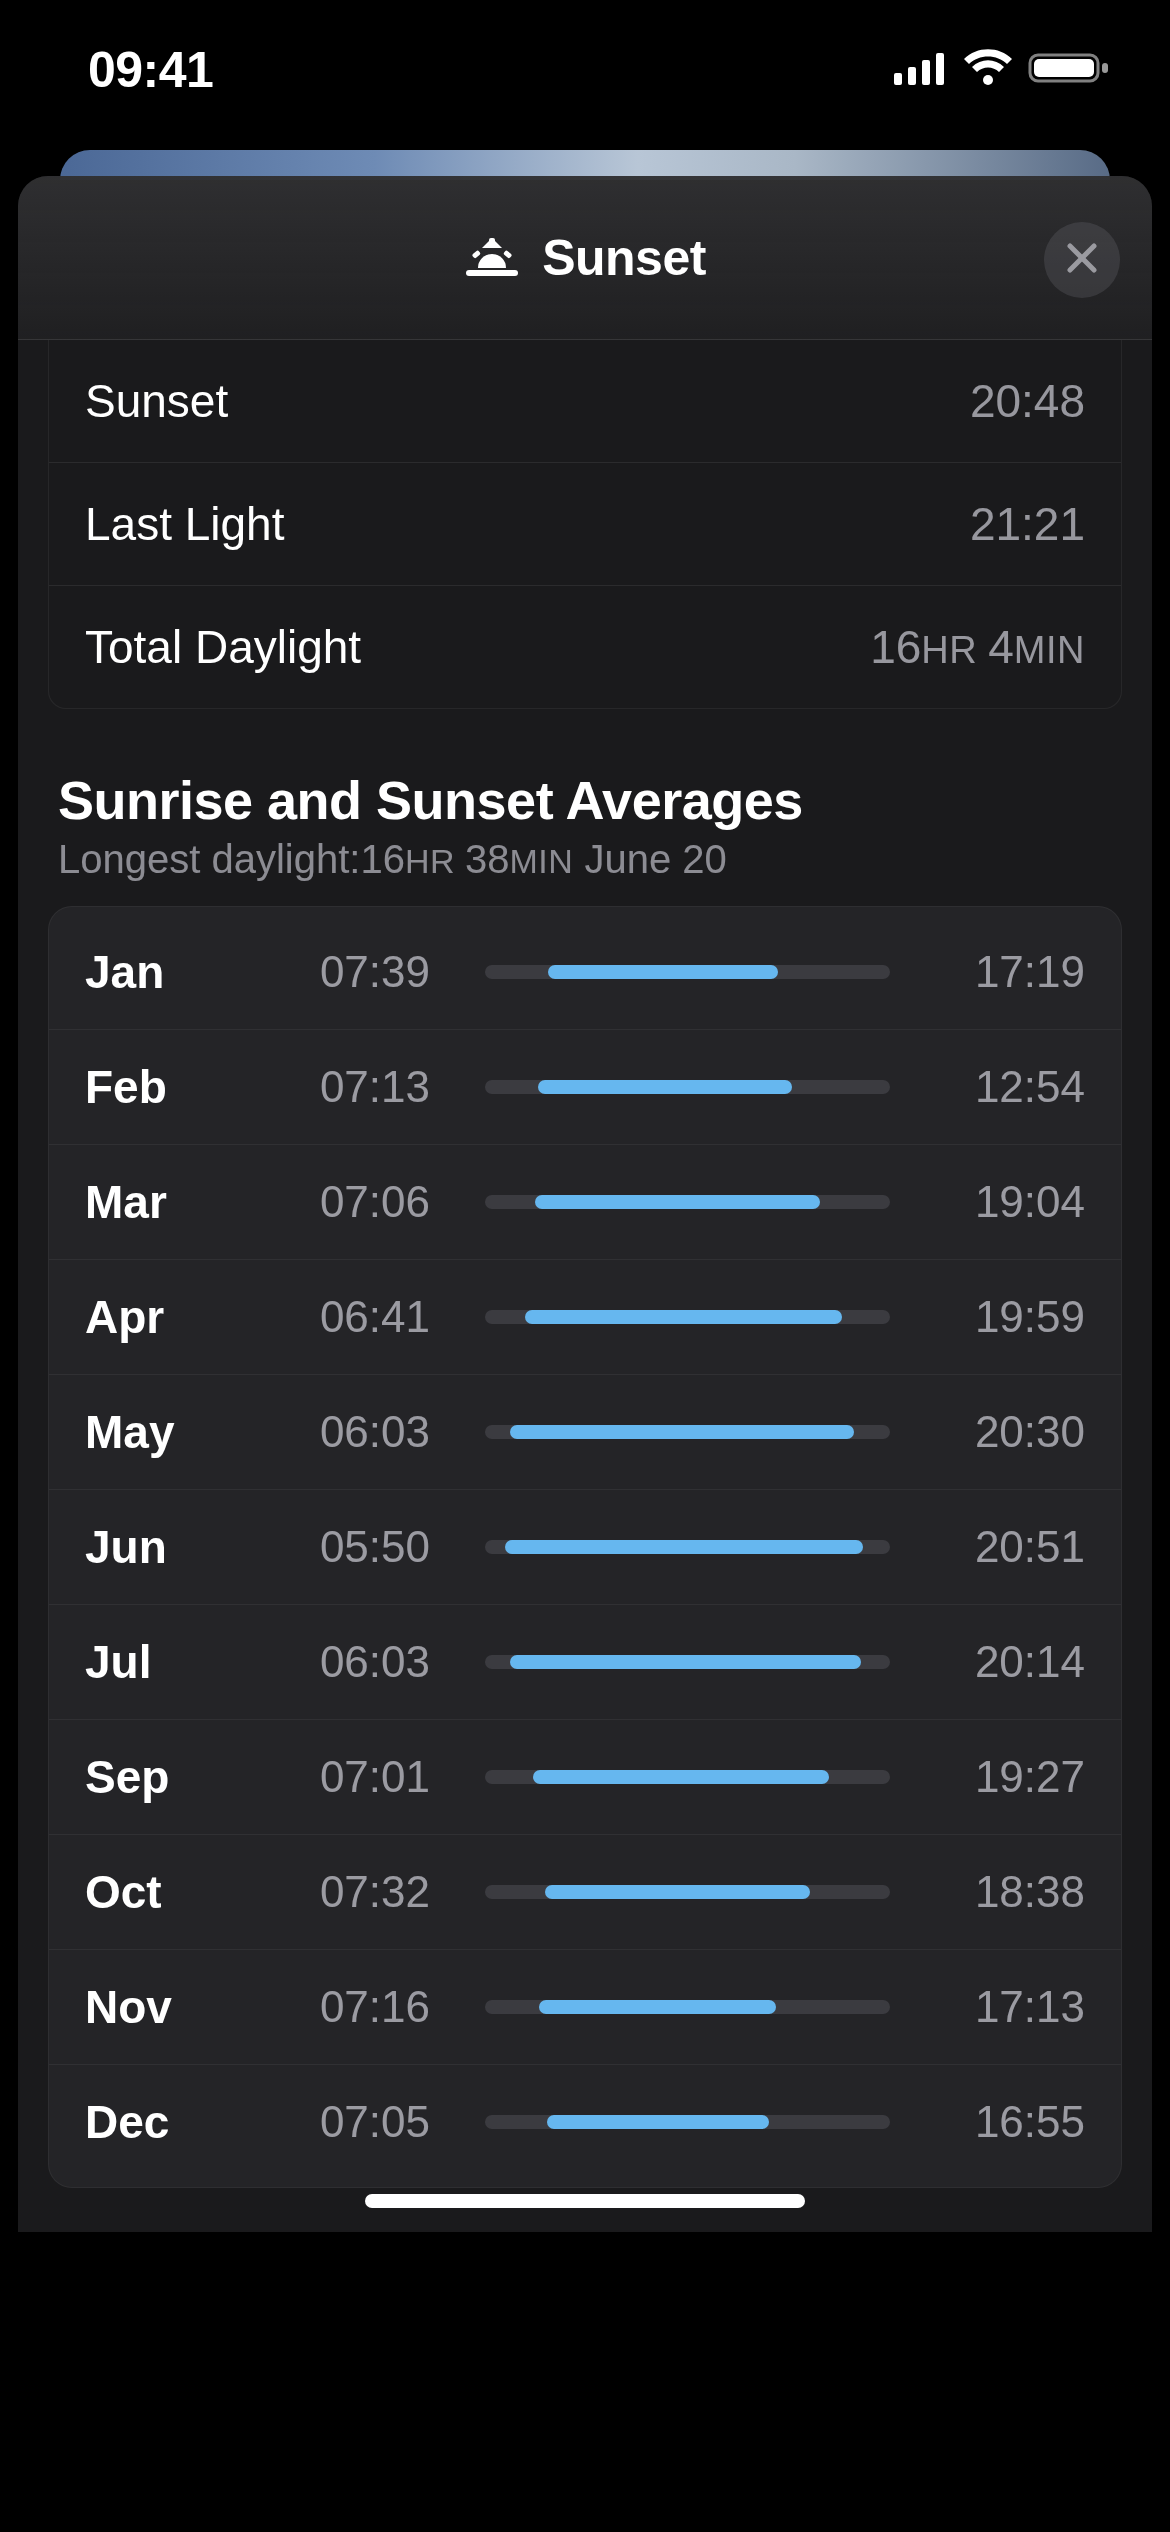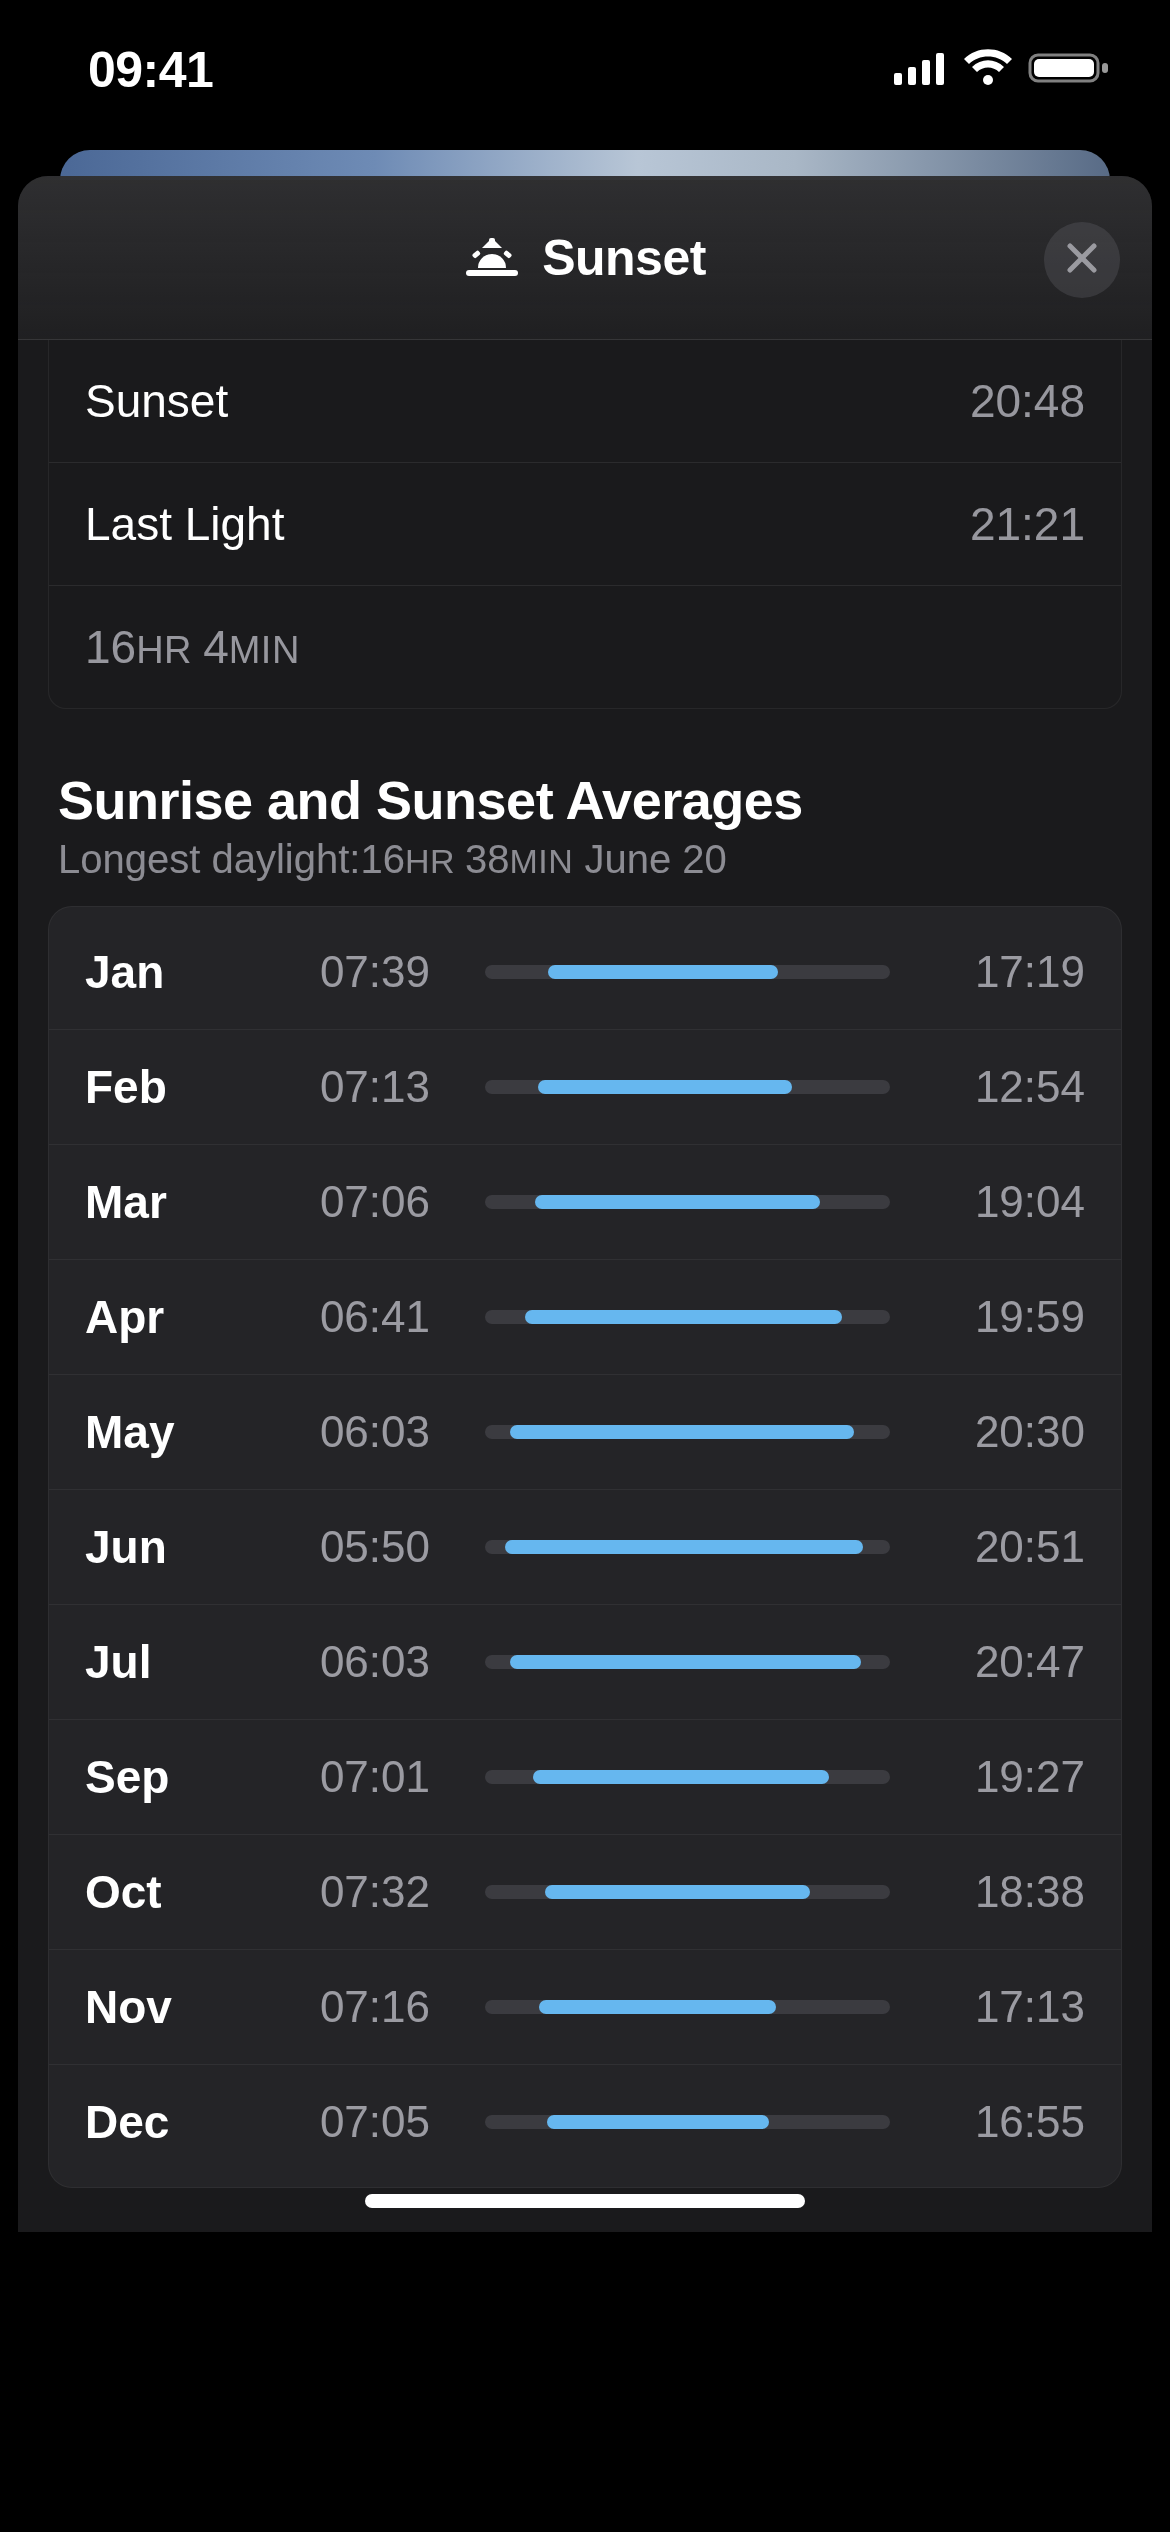--- a/index.html
+++ b/index.html
@@ -121,20 +121,21 @@
     <div class="top-card">
       <div class="row">
         <span class="row-label">Sunset</span>
         <span class="row-value">20:48</span>
       </div>
       <div class="row">
         <span class="row-label">Last Light</span>
         <span class="row-value">21:21</span>
       </div>
       <div class="row">
+        <span class="row-label">Total Daylight</span>
         <span class="row-value">
           <span>16</span><span class="sc">HR </span><span>4</span><span class="sc">MIN</span>
         </span>
       </div>
     </div>
 
     <div class="section">
       <div class="section-title">Sunrise and Sunset Averages</div>
       <div class="section-sub">
         <span>Longest daylight:</span><span>16</span><span class="sc">HR </span><span>38</span><span class="sc">MIN</span> <span>June 20</span>
@@ -203,21 +204,21 @@
           <div class="avg-sunset">20:51</div>
         </div>
         <div class="avg-row">
           <div class="avg-month">Jul</div>
           <div class="avg-sunrise">06:03</div>
           <div class="avg-bar-wrap">
             <div class="avg-track">
               <div class="avg-fill" style="left: 6.17647%; width: 86.6667%;"></div>
             </div>
           </div>
-          <div class="avg-sunset">20:47</div>
+          <div class="avg-sunset">20:14</div>
         </div>
         <div class="avg-row">
           <div class="avg-month">Sep</div>
           <div class="avg-sunrise">07:01</div>
           <div class="avg-bar-wrap">
             <div class="avg-track">
               <div class="avg-fill" style="left: 11.8627%; width: 73.1373%;"></div>
             </div>
           </div>
           <div class="avg-sunset">19:27</div>

